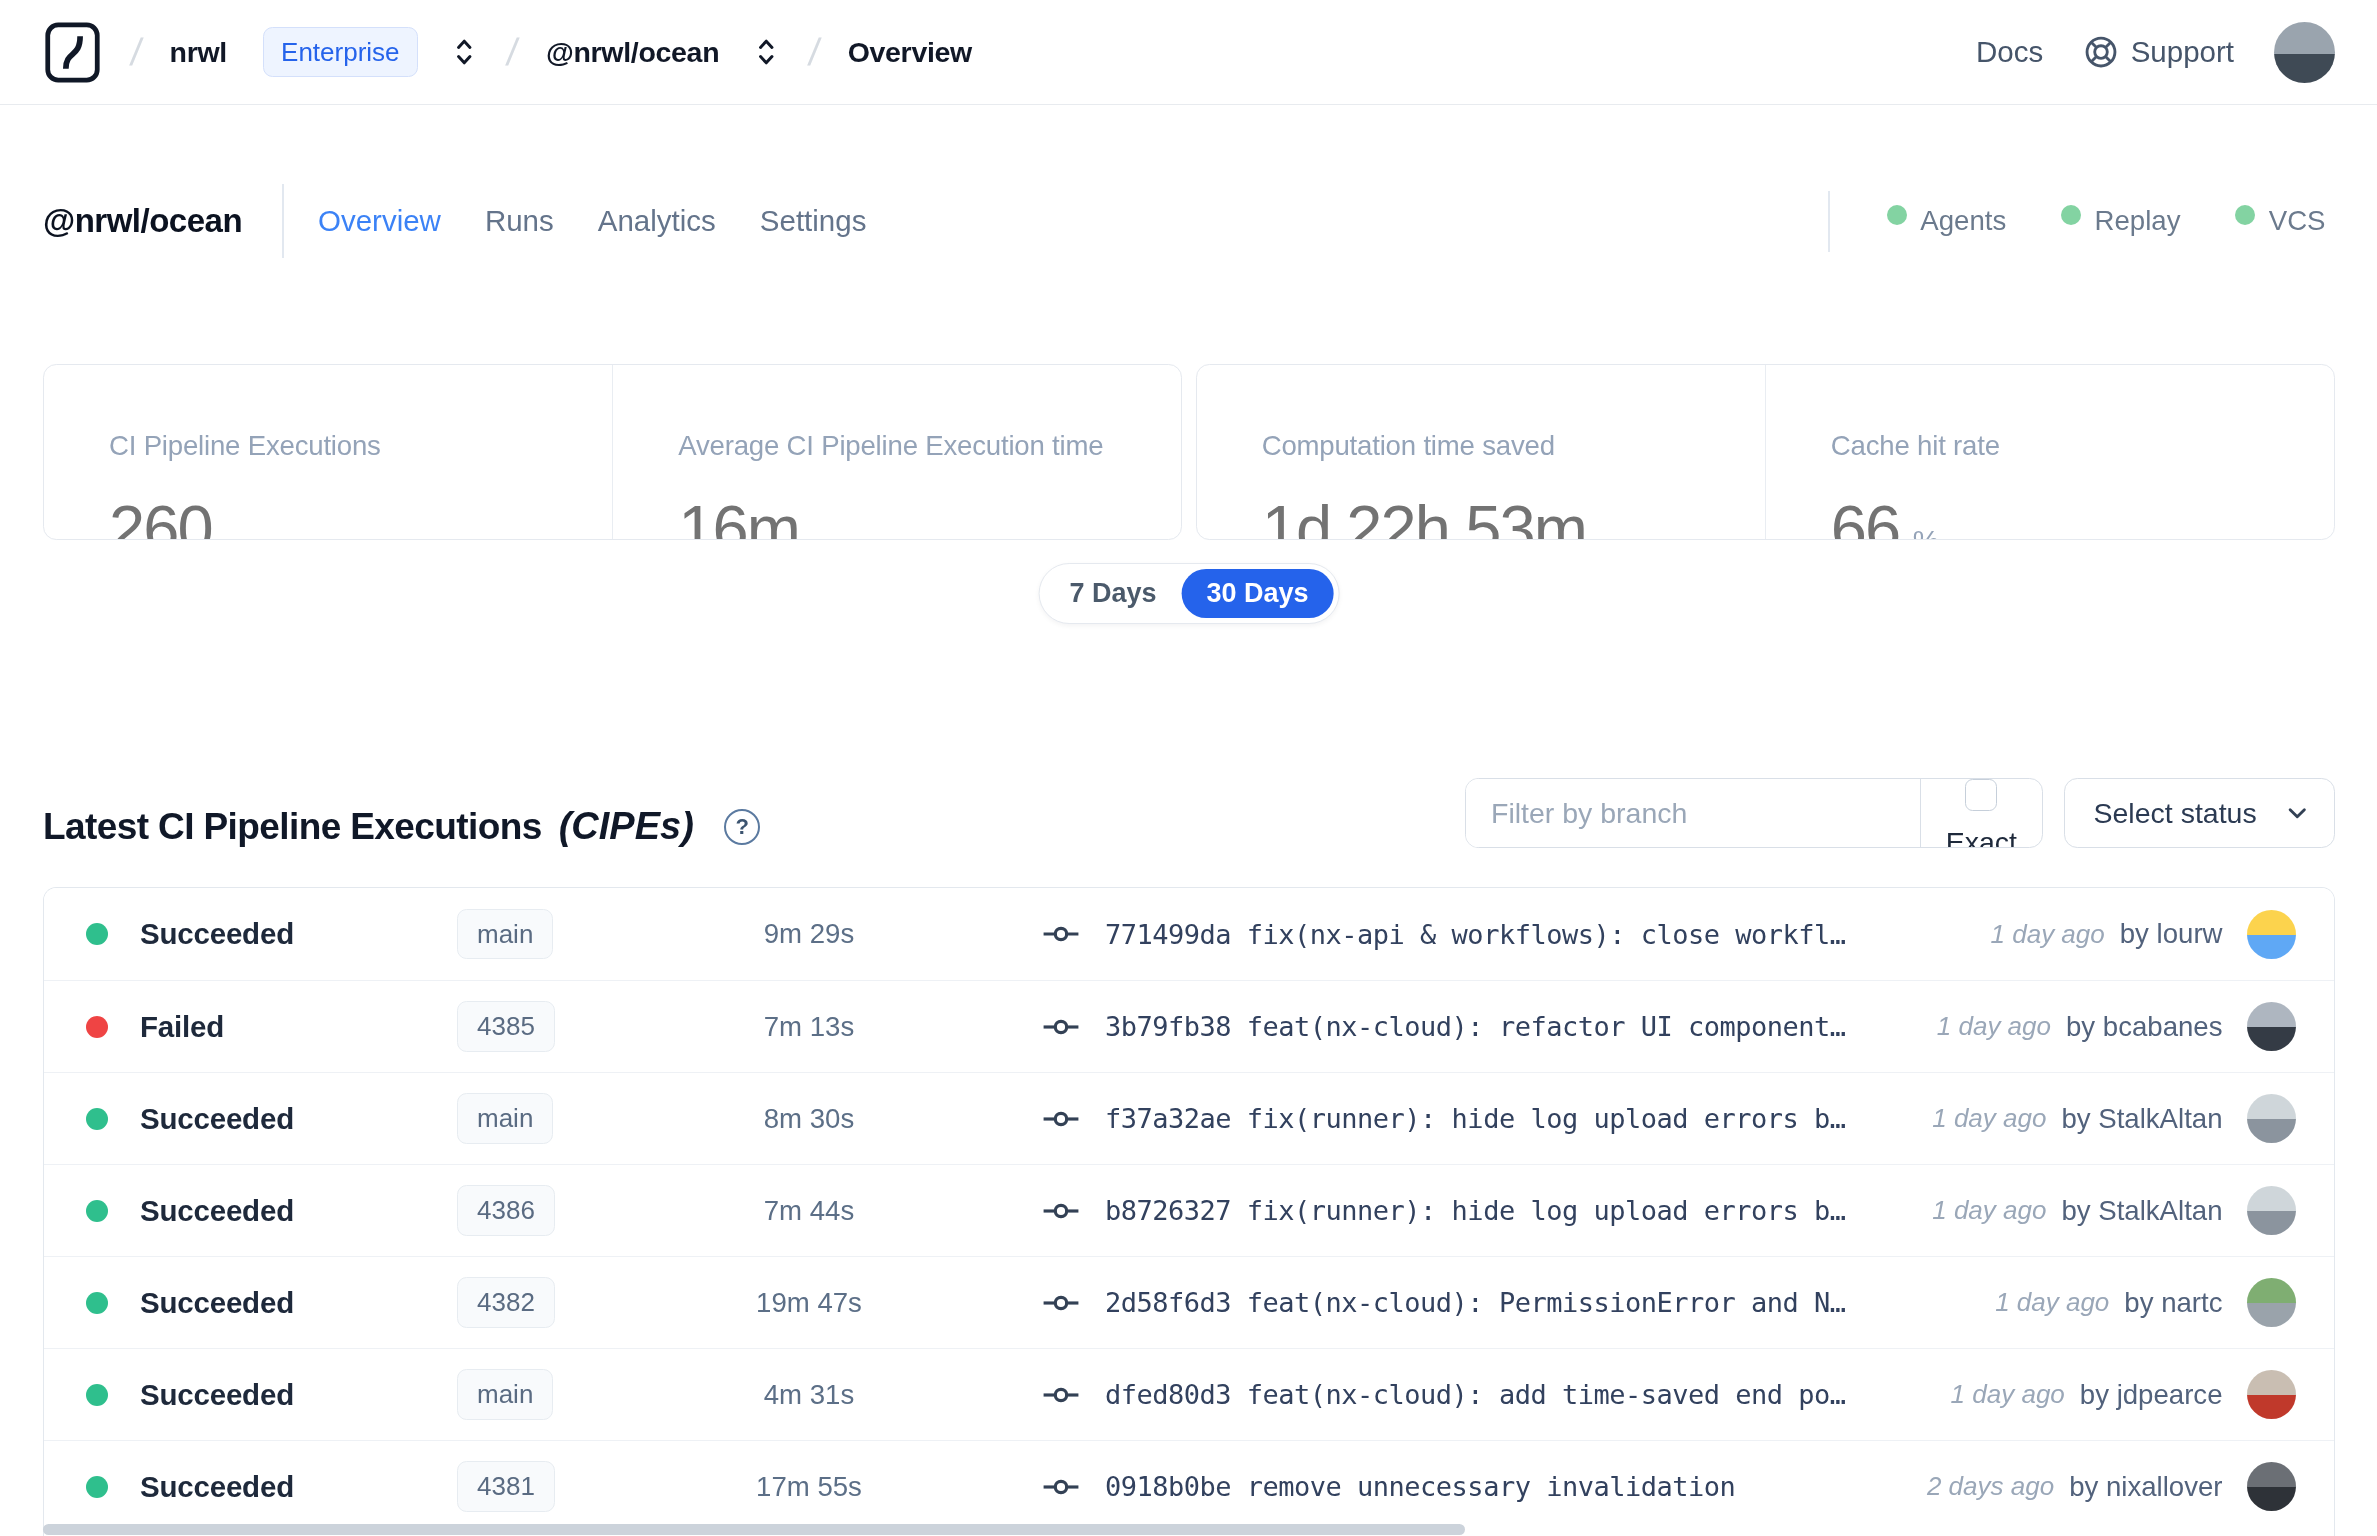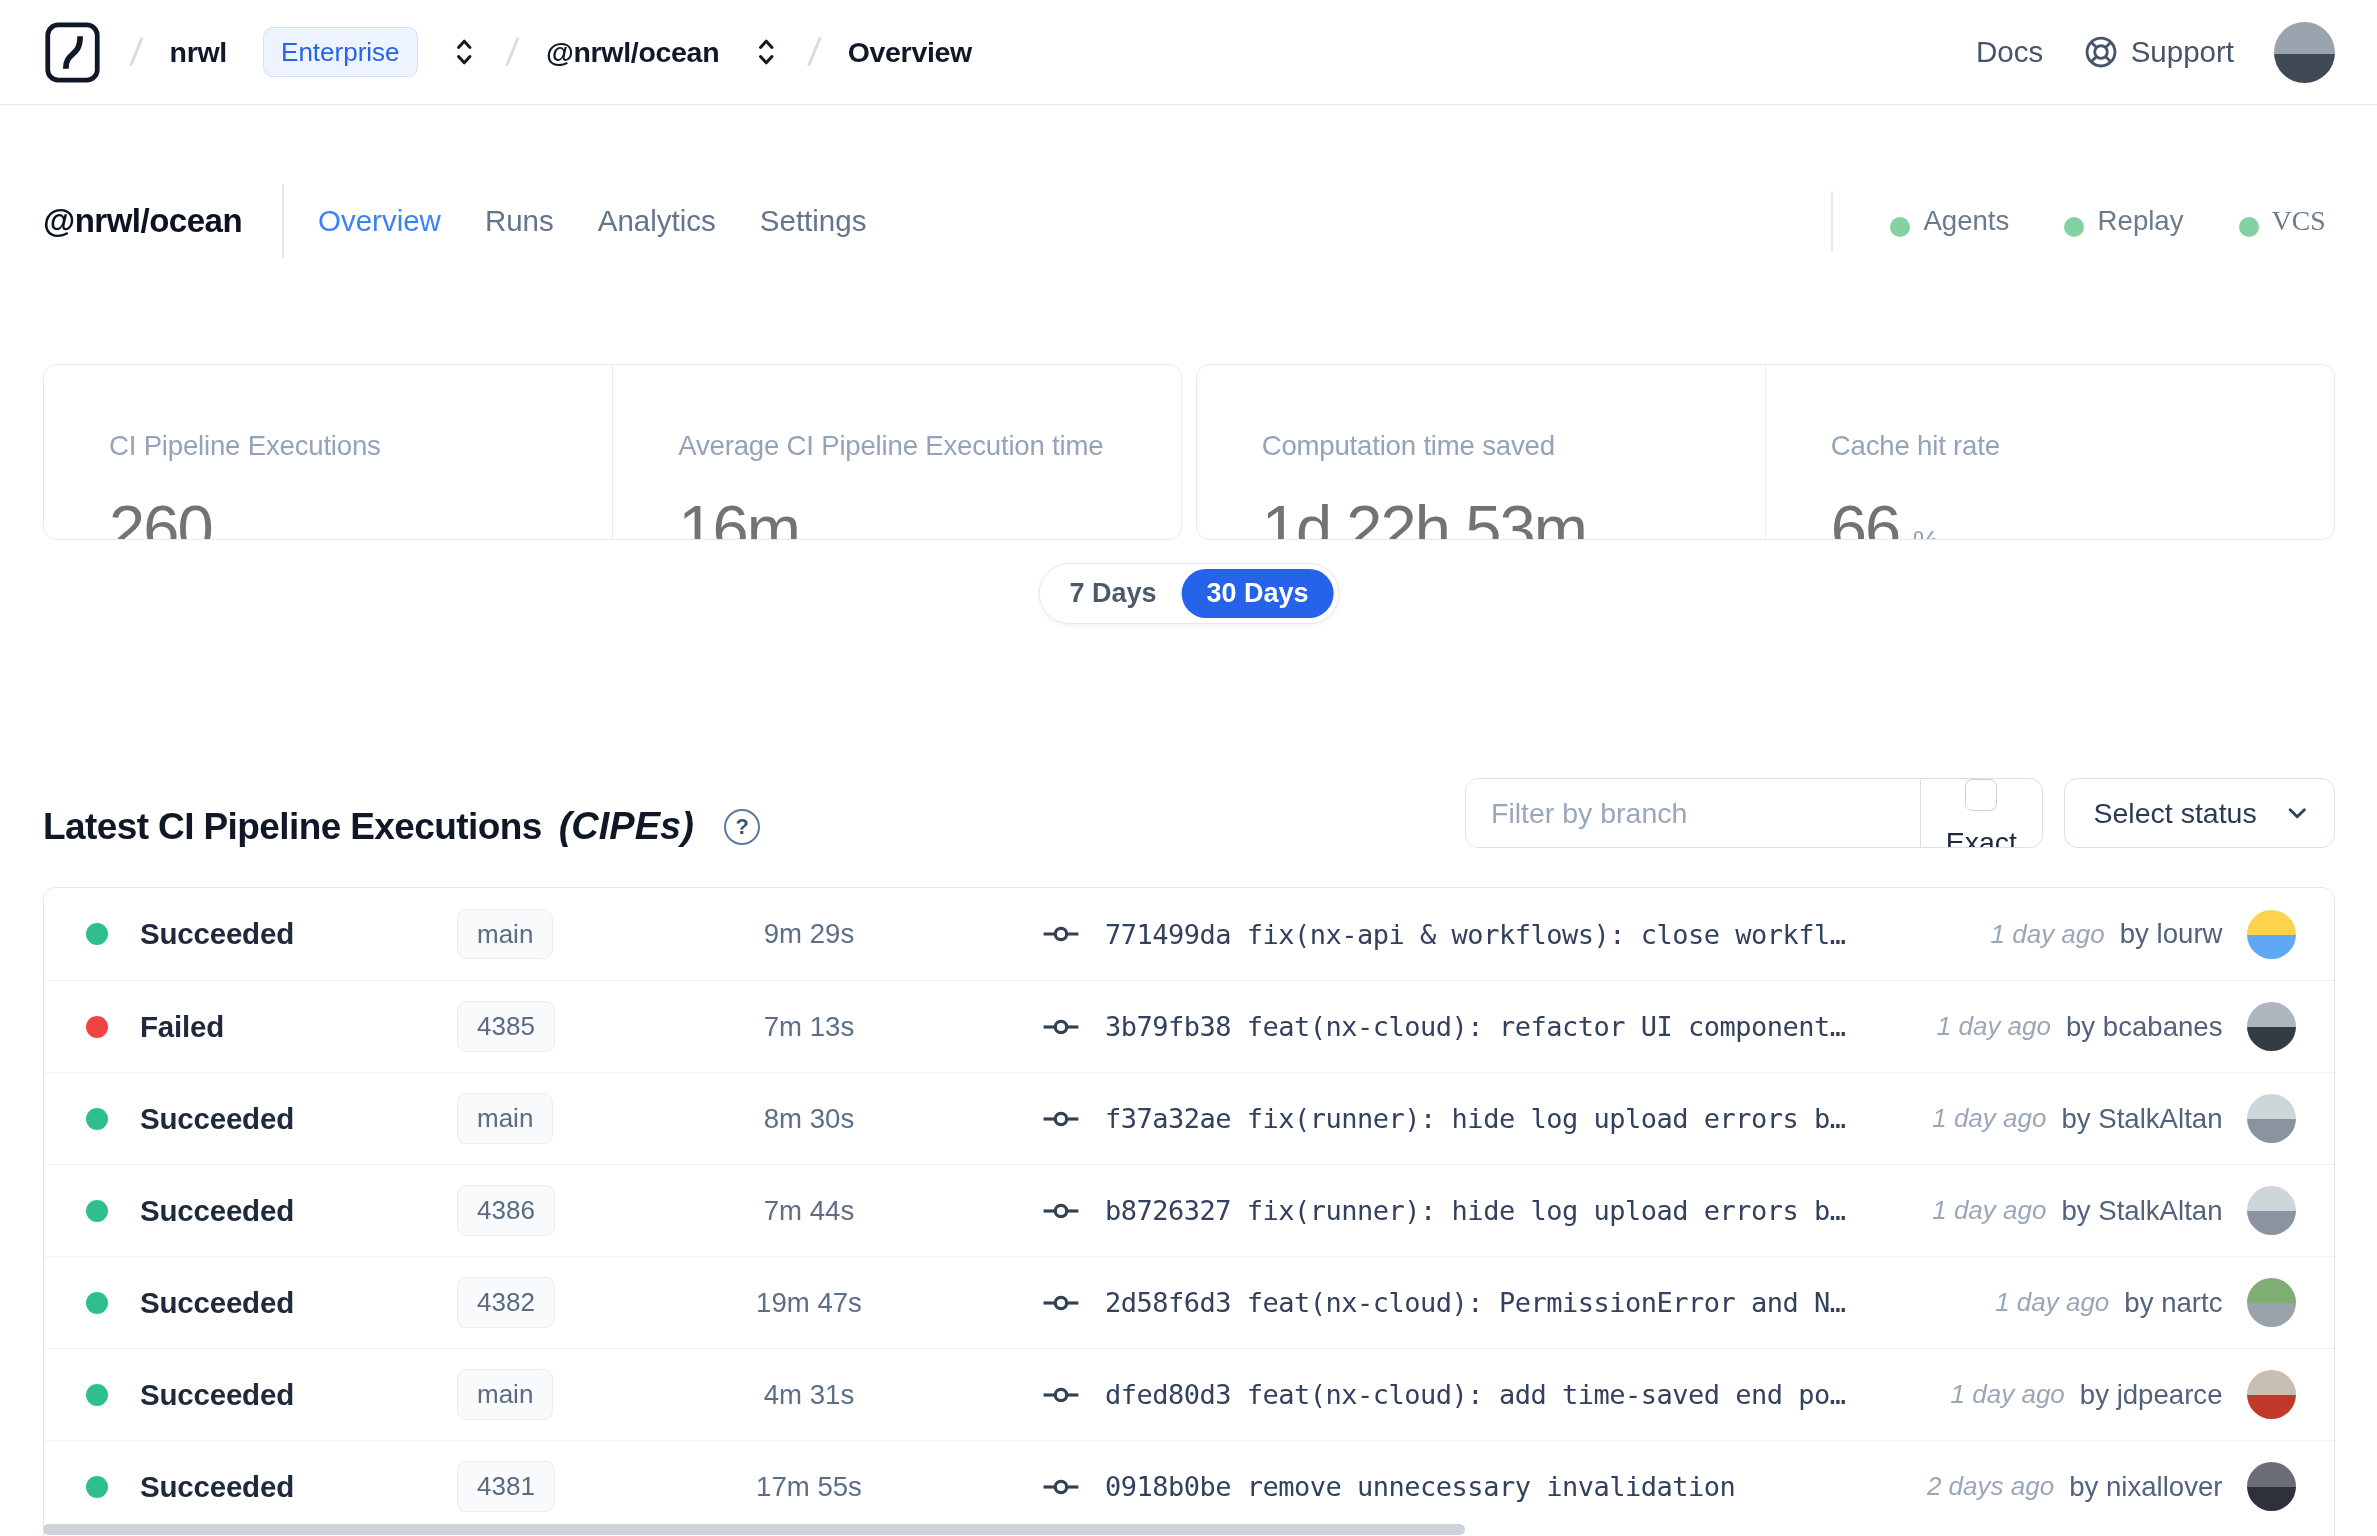--- a/index.html
+++ b/index.html
@@ -40,22 +40,22 @@
     position: absolute; top: 183px; left: 43px; right: 43px; height: 76px;
     display: flex; align-items: center;
   }
   .ws-title { font-size: 33px; font-weight: 700; color: #0b1220; letter-spacing: -0.5px; }
   .ws-divider { width: 1.9px; height: 74px; background: #e2e8f0; margin: 0 34px 0 40px; }
   .ws-tabs { display: flex; align-items: center; gap: 44px; }
   .ws-tab { font-size: 29.5px; font-weight: 500; color: #64748b; cursor: pointer; }
   .ws-tab.active { color: #3b82f6; }
   .ws-services { margin-left: auto; display: flex; align-items: center; }
   .svc-divider { width: 1.9px; height: 61px; background: #e2e8f0; margin-right: 57px; }
-  .svc { display: flex; align-items: flex-end; gap: 13.3px; margin-right: 55px; }
-  .svc:last-child { margin-right: 9.5px; font-family: Liberation Serif, serif; }
+  .svc { display: flex; align-items: flex-start; gap: 13.3px; margin-right: 55px; }
+  .svc:last-child { margin-right: 9.5px; }
   .svc-dot { width: 20px; height: 20px; border-radius: 50%; }
   .svc-label { font-size: 27.6px; color: #6b7a8d; }
 
   
   .stats {
     position: absolute; top: 364px; left: 43px; right: 43px; height: 176px;
     display: flex; gap: 13.3px;
   }
   .stat-group {
     flex: 1; display: flex; background: #ffffff;

